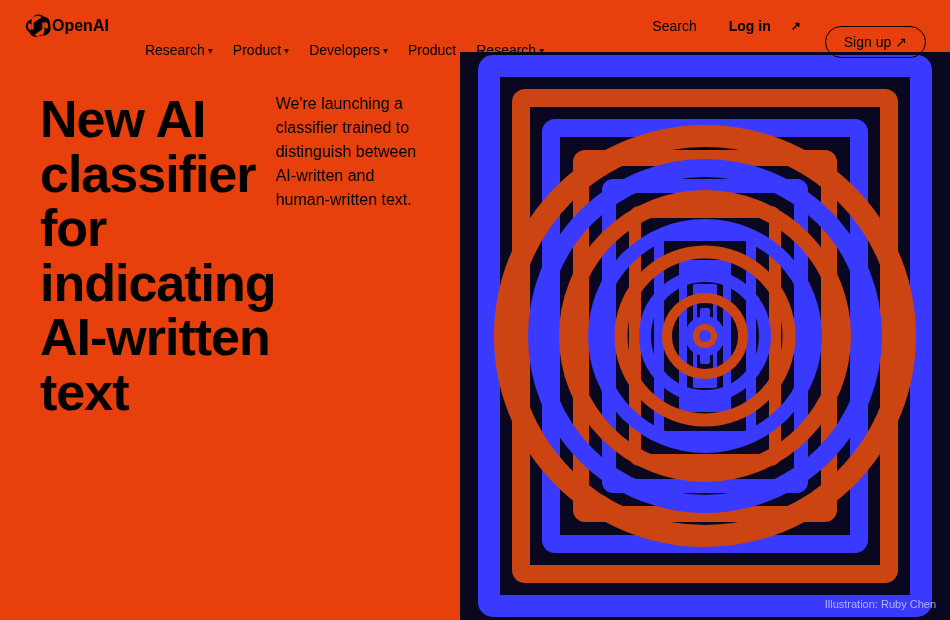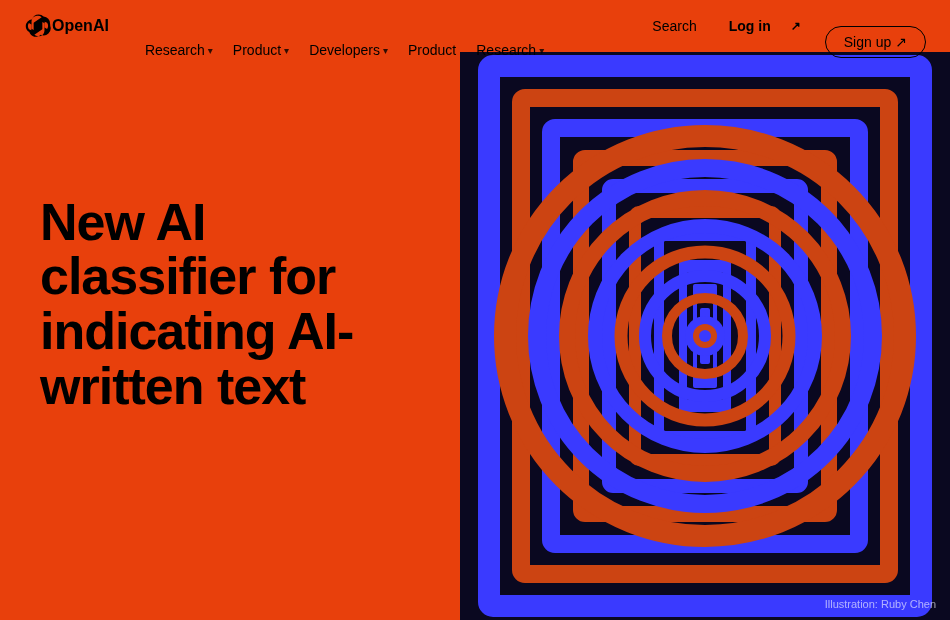--- a/index.html
+++ b/index.html
@@ -121,21 +121,21 @@
     .main-content {
       display: flex;
       align-items: stretch;
       height: calc(620px - 52px);
       background-color: #E8400C;
     }
 
     .text-section {
       flex: 0 0 460px;
       display: flex;
-      flex-direction: column;
+      flex-direction: row;
       justify-content: center;
       padding: 40px 40px 80px 40px;
     }
 
     .main-title {
       font-size: 52px;
       font-weight: 700;
       line-height: 1.05;
       color: #000;
       letter-spacing: -1px;
@@ -232,20 +232,21 @@
       <span>Sign up</span>
       <span>↗</span>
     </button>
   </div>
 </nav>
 
 <div class="main-content">
 
   <div class="text-section">
     <h1 class="main-title">New AI classifier for indicating AI-written text</h1>
+    <p class="main-subtitle">We're launching a classifier trained to distinguish between AI-written and human-written text.</p>
   </div>
 
   <div class="image-section">
     <div class="artwork-container">
 
       <svg class="artwork-svg" viewBox="0 0 460 568" xmlns="http://www.w3.org/2000/svg">
 
         <rect width="460" height="568" fill="#0a0820"></rect>
 
         <rect x="14" y="14" width="432" height="540" rx="4" fill="none" stroke="#3a3aff" stroke-width="22"></rect>

